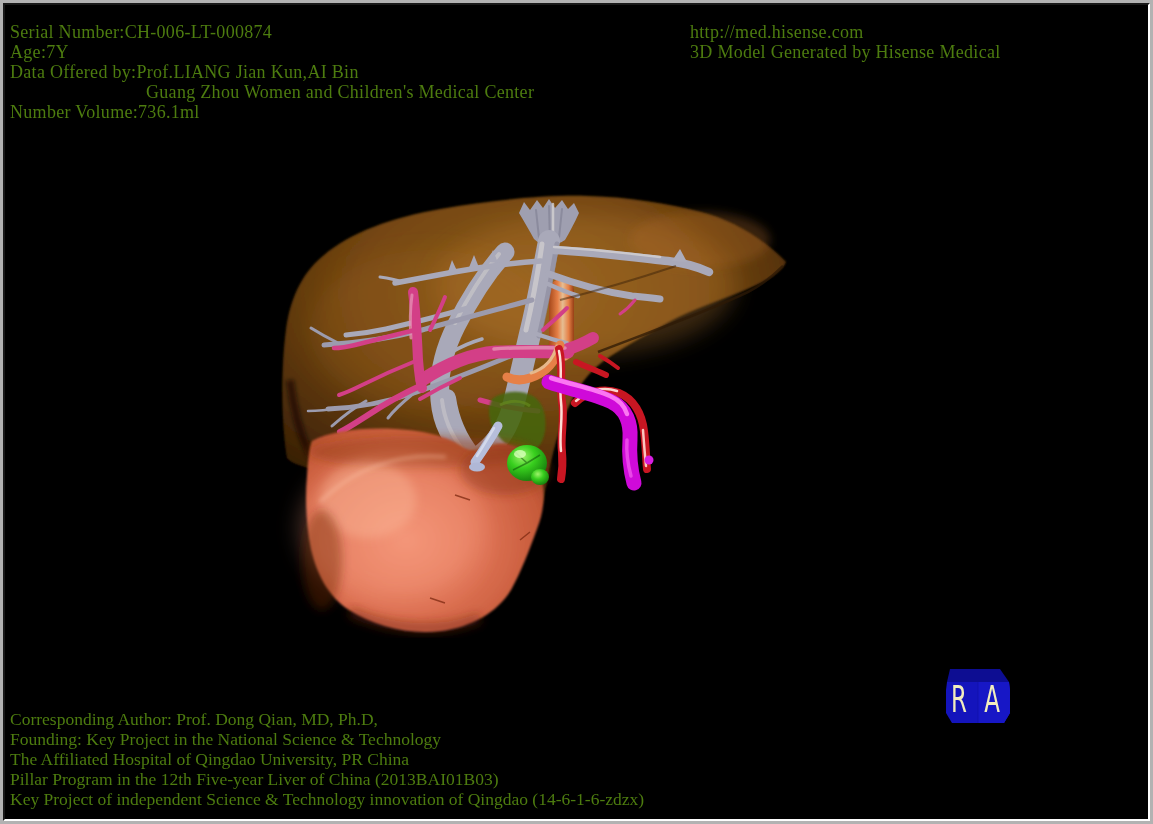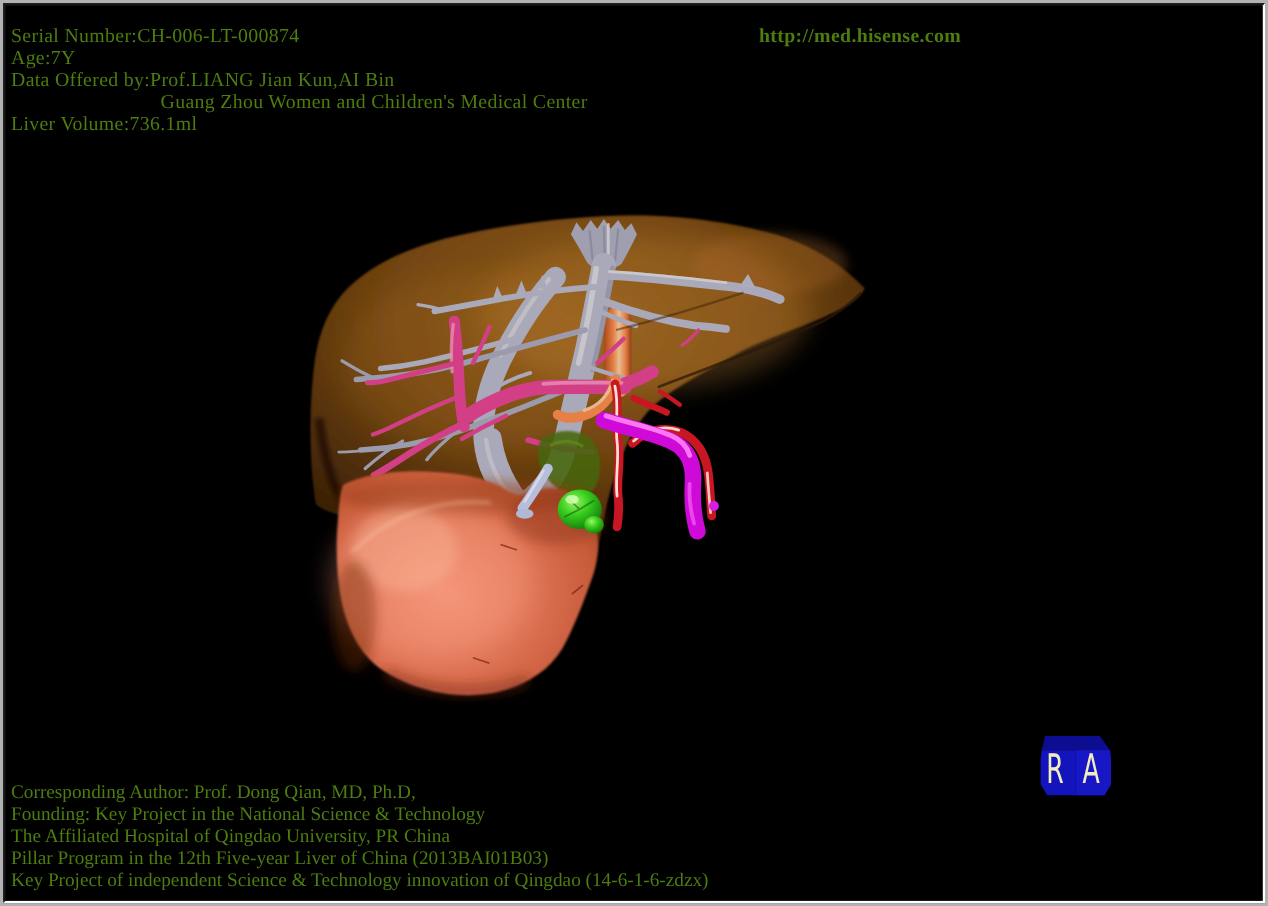--- a/index.html
+++ b/index.html
@@ -16,21 +16,21 @@
     overflow:hidden;
   }
   
   .scene { position:absolute; left:-5px; top:-5px; width:1153px; height:824px; }
   svg.render { position:absolute; left:0; top:0; }
   .overlay-text {
     position:absolute; color:#4d7c0f; font-size:18px; line-height:20px;
     letter-spacing:0.3px; white-space:nowrap; z-index:5;
   }
   #block-top-left   { left:10px; top:22px; }
-  #block-top-right  { left:690px; top:22px;font-weight:bold; }
+  #block-top-right  { left:690px; top:22px; }
   #block-bottom-left{ left:10px; top:709px; font-size:17.5px; letter-spacing:0; }
   .indent { padding-left:136px; }
 </style>
 </head>
 <body>
 
 <div id="app">
   <div class="frame">
     <div class="canvas">
       <div class="scene">
@@ -203,25 +203,26 @@
             <text transform="translate(959 712) scale(0.62 1)" text-anchor="middle" font-size="37" font-family="DejaVu Sans, sans-serif" fill="#F2EDBE">R</text>
             <text transform="translate(992 712) scale(0.62 1)" text-anchor="middle" font-size="37" font-family="DejaVu Sans, sans-serif" fill="#F2EDBE">A</text>
           </g>
         </svg>
 
         <div id="block-top-left" class="overlay-text">
           <div>Serial Number:CH-006-LT-000874</div>
           <div>Age:7Y</div>
           <div>Data Offered by:Prof.LIANG Jian Kun,AI Bin</div>
           <div class="indent">Guang Zhou Women and Children's Medical Center</div>
-          <div>Liver Volume:736.1ml</div>
+          <div>Number Volume:736.1ml</div>
         </div>
 
         <div id="block-top-right" class="overlay-text">
           <div>http://med.hisense.com</div>
+          <div>3D Model Generated by Hisense Medical</div>
         </div>
 
         <div id="block-bottom-left" class="overlay-text">
           <div>Corresponding Author: Prof. Dong Qian, MD, Ph.D,</div>
           <div>Founding: Key Project in the National Science &amp; Technology</div>
           <div>The Affiliated Hospital of Qingdao University, PR China</div>
           <div>Pillar Program in the 12th Five-year Liver of China (2013BAI01B03)</div>
           <div>Key Project of independent Science &amp; Technology innovation of Qingdao (14-6-1-6-zdzx)</div>
         </div>
 

